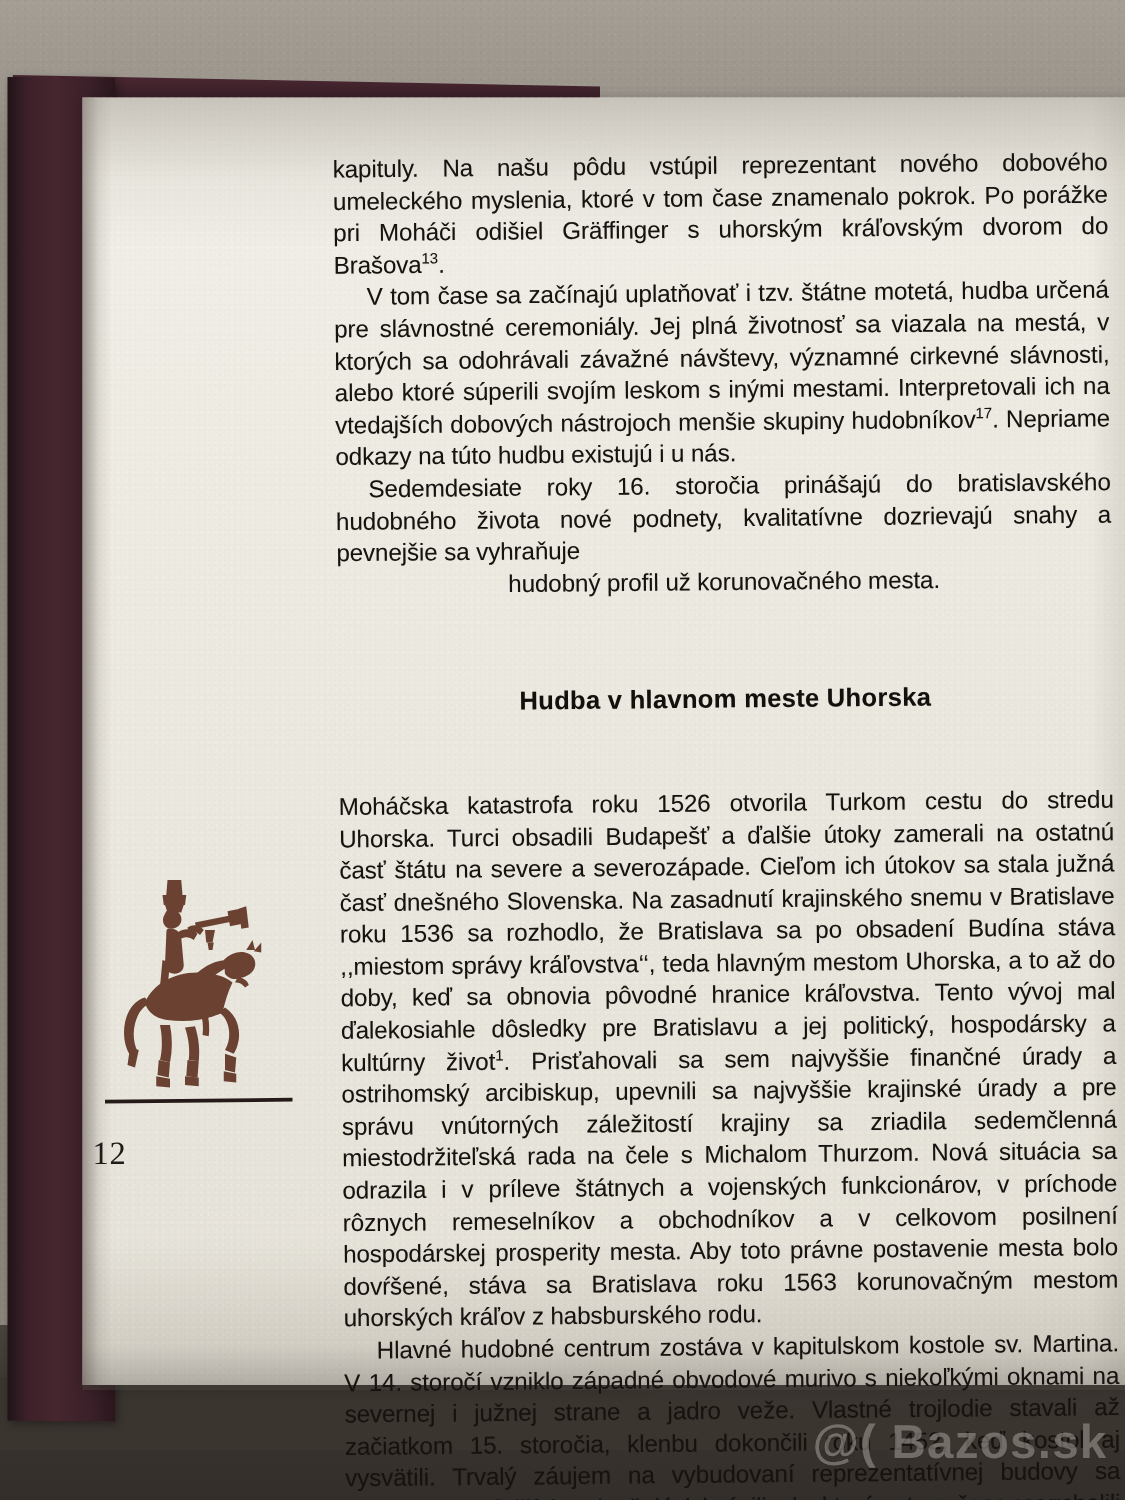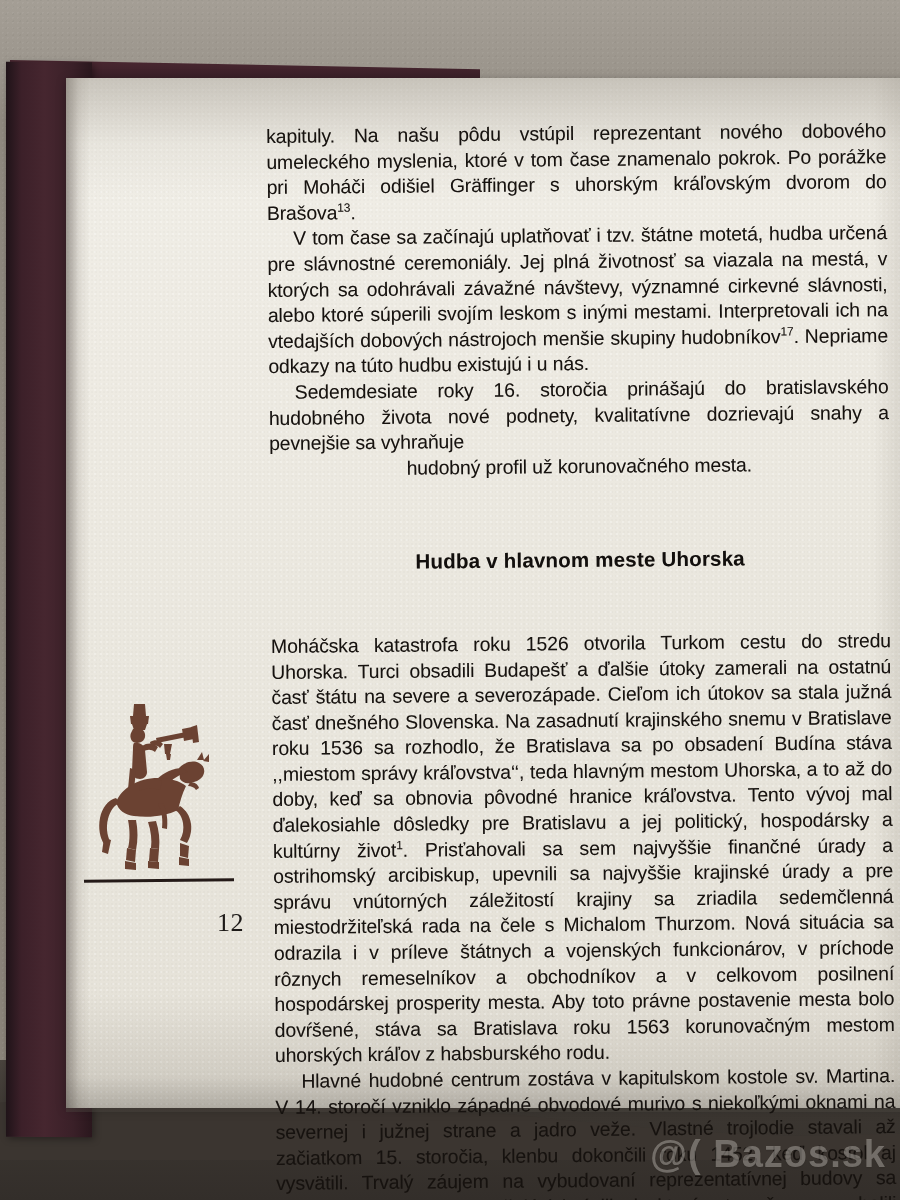--- a/index.html
+++ b/index.html
@@ -79,21 +79,21 @@
     pointer-events:none;
   }
   #right-shade{
     position:absolute;right:0;top:0;width:40px;height:100%;
     background:linear-gradient(270deg,rgba(120,113,103,.22) 0%,rgba(255,255,255,0) 100%);
     pointer-events:none;
   }
 
   
   #margin-col{
-    position:absolute;left:8px;top:620px;width:170px;text-align:right;
+    position:absolute;left:8px;top:620px;width:170px;text-align:left;
   }
   #vignette{ width:130px;height:175px;margin:0 auto;display:block; }
   #folio-rule{
     width:150px;height:3px;background:#241a18;margin:6px auto 0 auto;
     transform:skewY(-0.6deg);
   }
   #folio{
     font-family:"Liberation Serif", serif;
     font-size:26px;color:#1d1a18;margin-top:26px;letter-spacing:.5px;
   }

